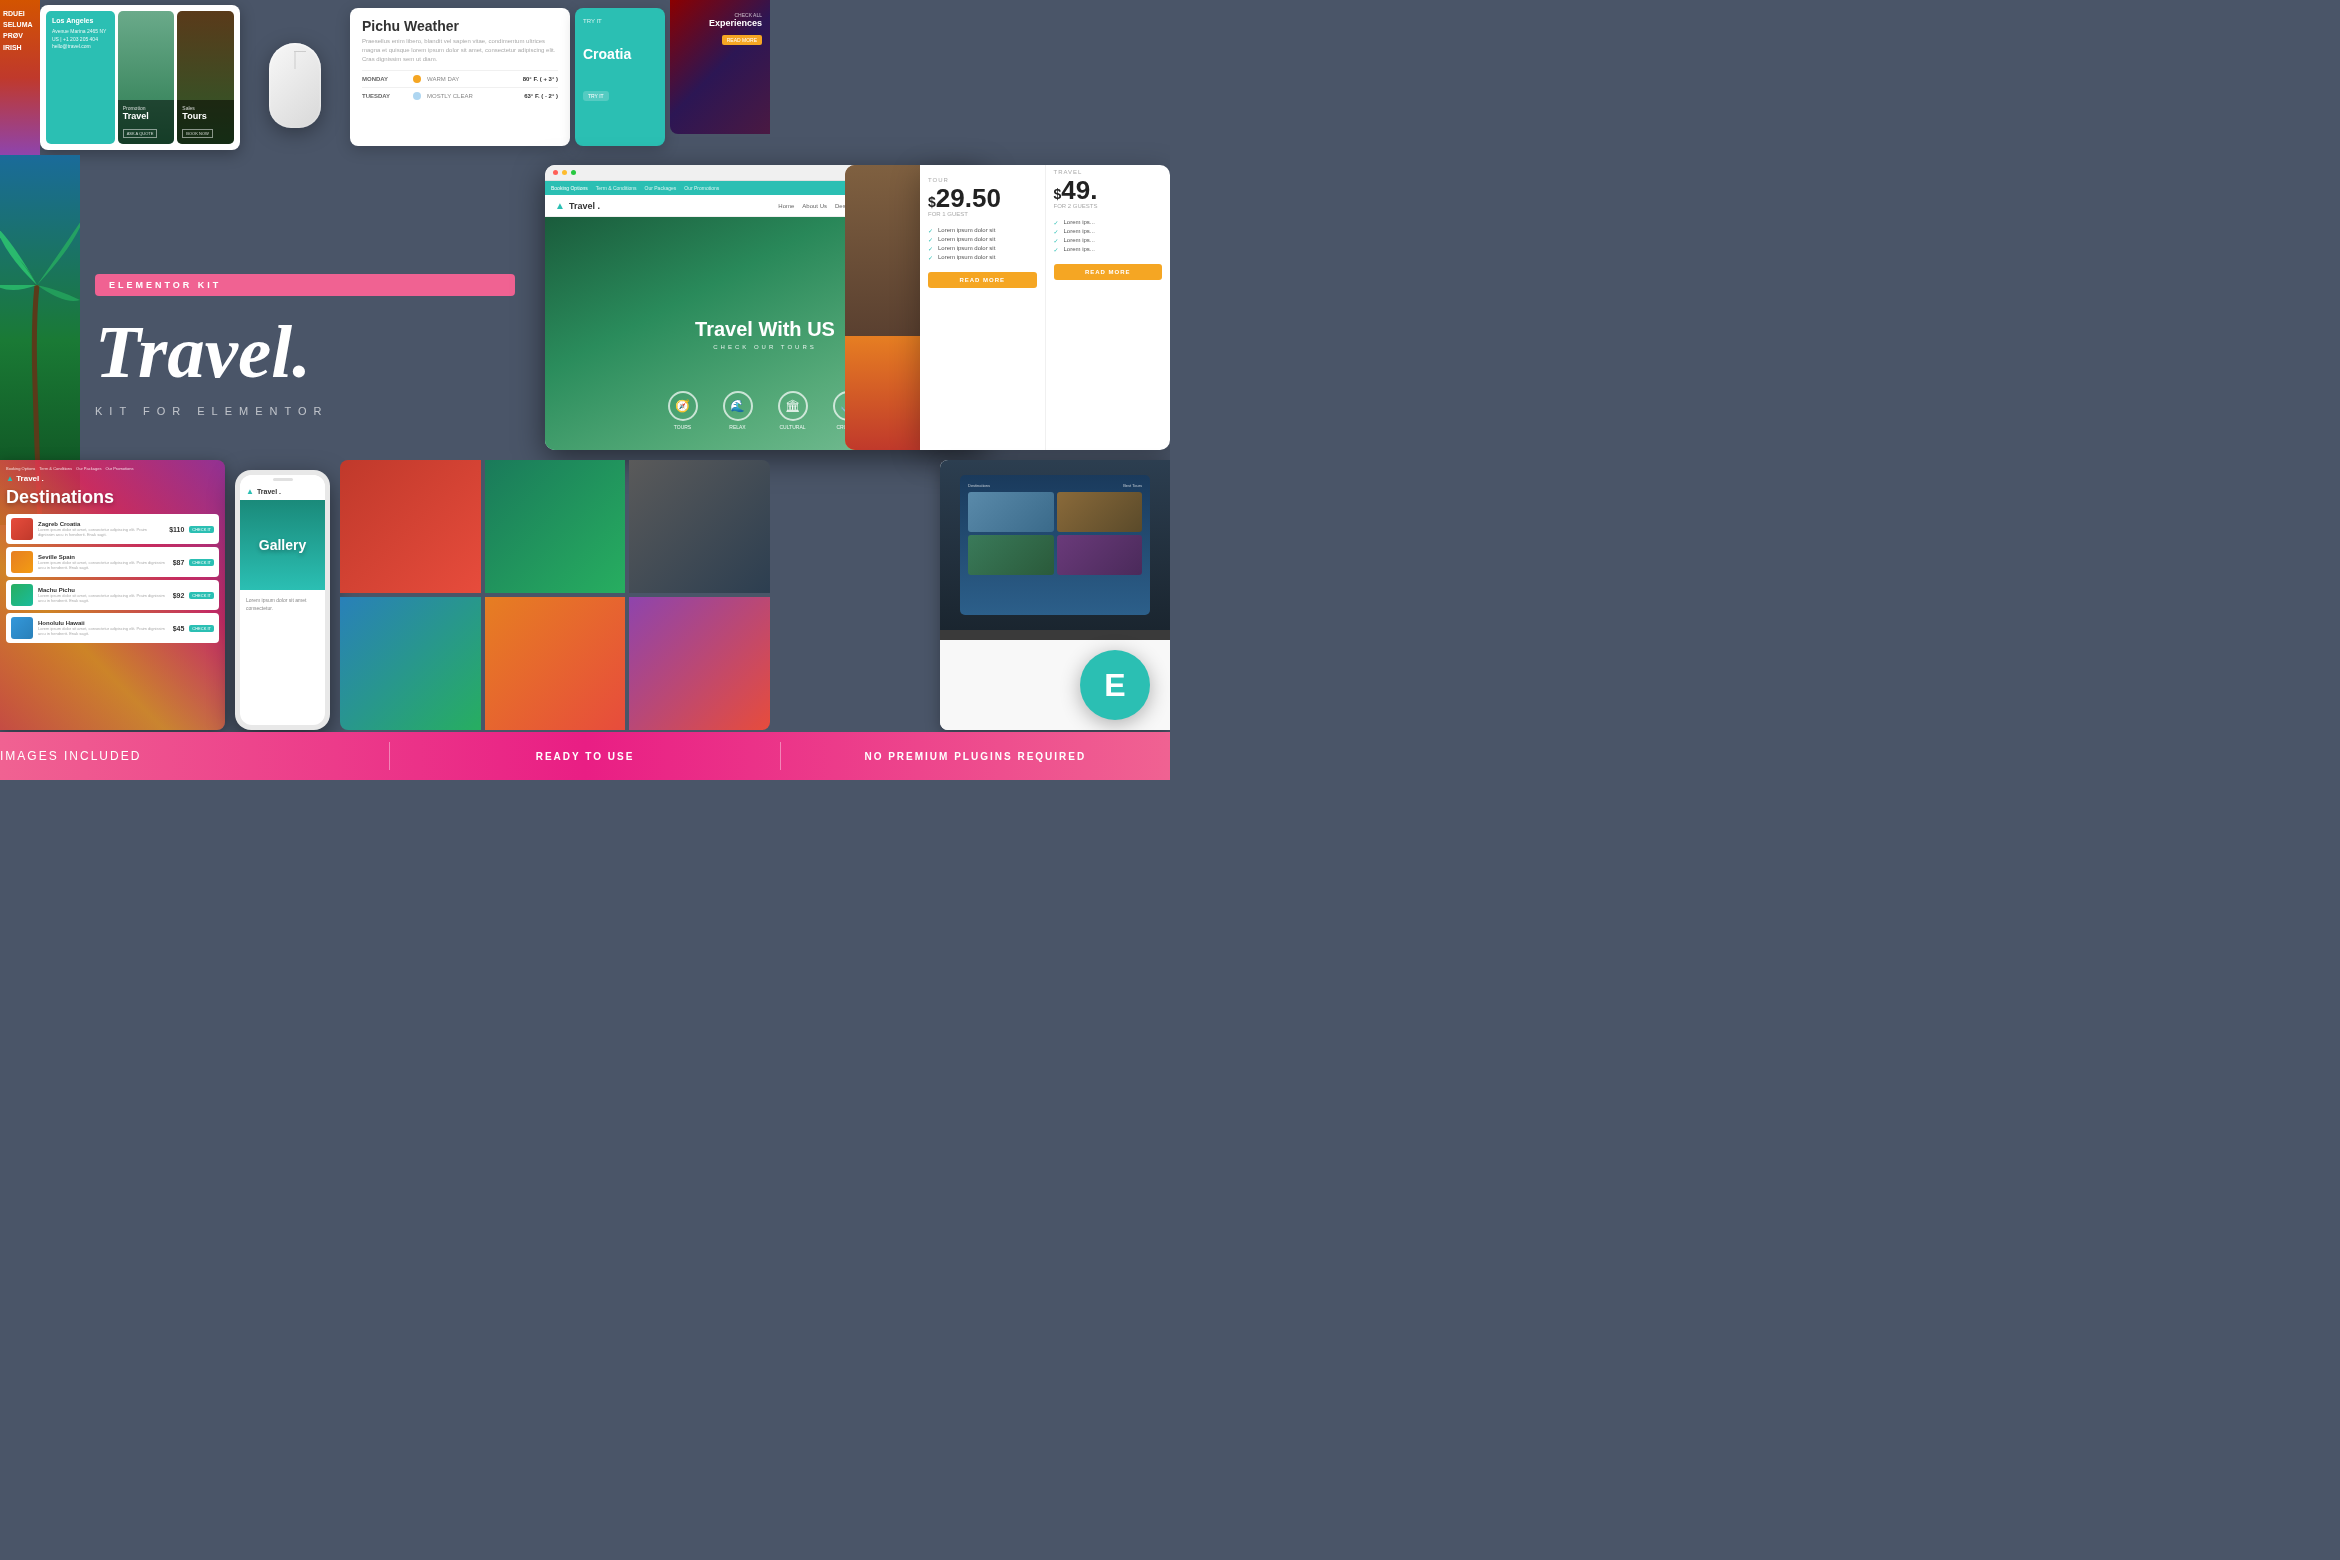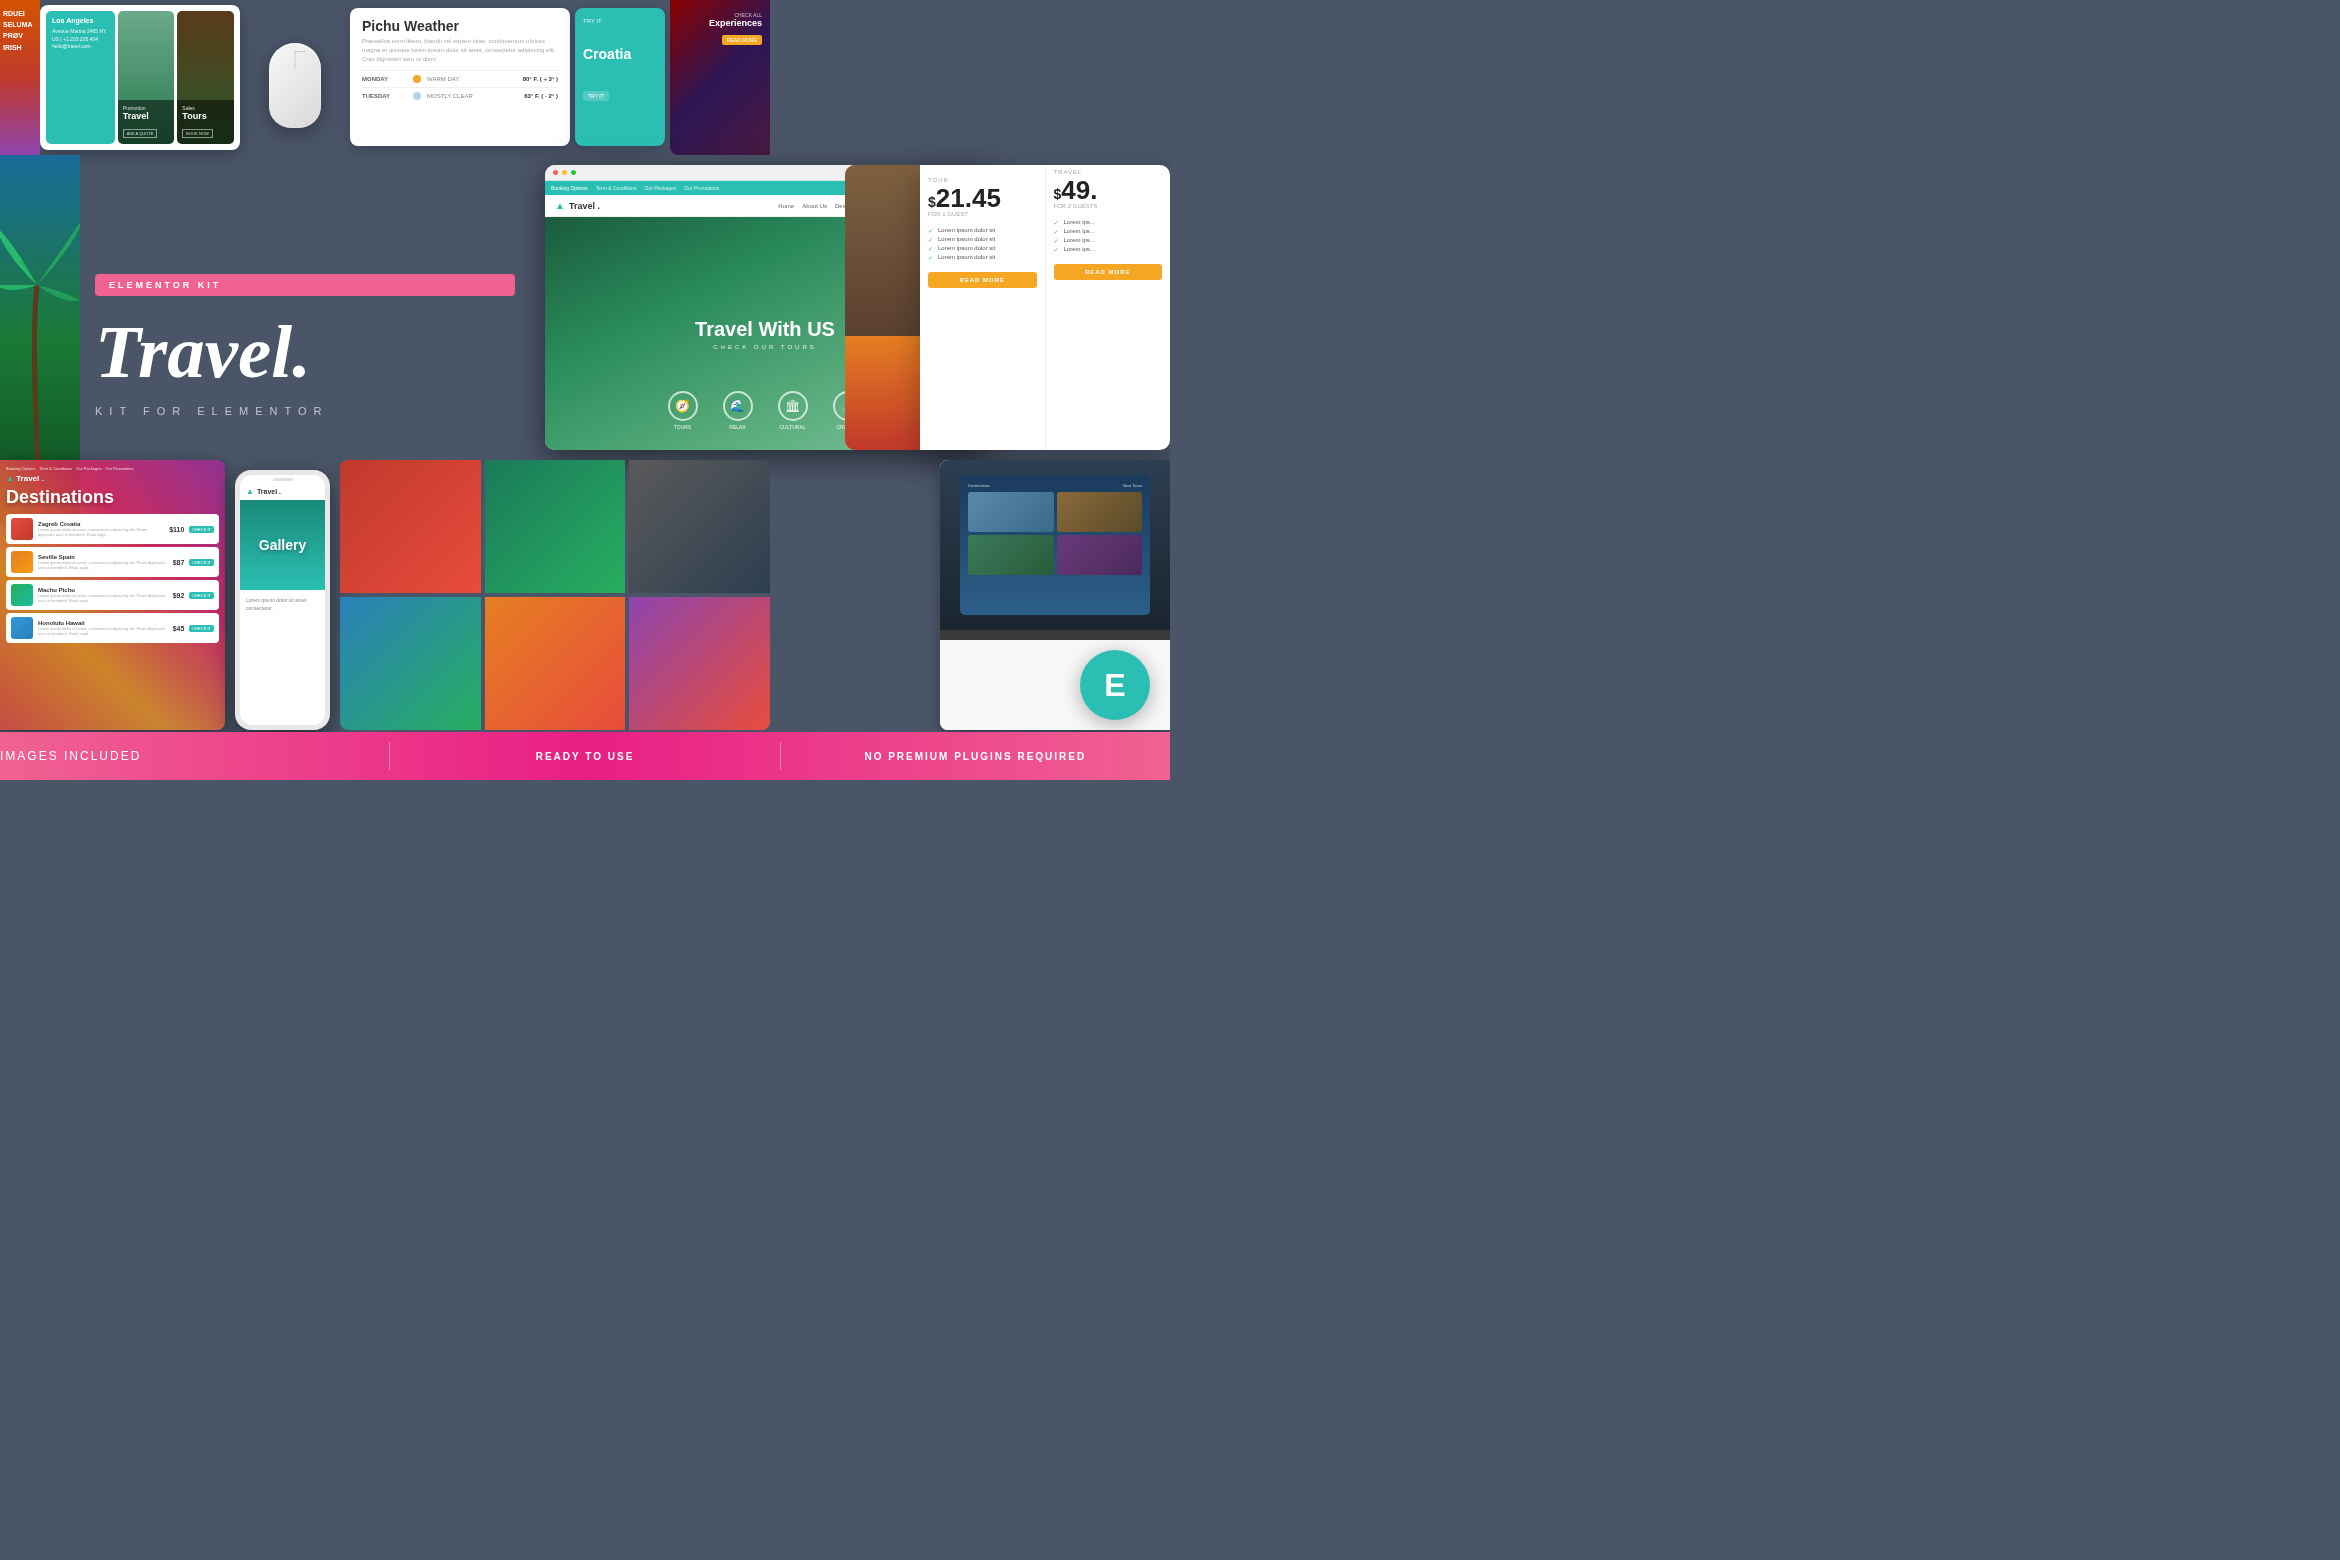--- a/index.html
+++ b/index.html
@@ -76,21 +76,21 @@
     <div style="font-size:6px;color:#333;font-weight:bold;">63° F. ( - 2° )</div>
   </div>
 </div>
 
 <div style="position:absolute;top:8px;left:575px;width:90px;height:138px;background:#2bbfb3;border-radius:8px;padding:10px 8px;color:white;box-shadow:0 4px 15px rgba(0,0,0,0.2);">
   <div style="font-size:6px;opacity:0.8;">TRY IT</div>
   <div style="font-size:14px;font-weight:900;margin:22px 0;">Croatia</div>
   <div style="font-size:5px;background:rgba(255,255,255,0.2);display:inline-block;padding:2px 5px;border-radius:3px;">TRY IT</div>
 </div>
 
-<div style="position:absolute;top:0;left:670px;width:100px;height:155px;overflow:hidden;border-radius:0 0 0 8px;">
+<div style="position:absolute;top:0;left:670px;width:100px;height:134px;overflow:hidden;border-radius:0 0 0 8px;">
   <div style="width:100%;height:100%;background:linear-gradient(135deg,#8B0000,#2c1654,#4a1942);position:relative;">
     <div style="position:absolute;top:12px;right:8px;text-align:right;">
       <div style="font-size:5px;color:rgba(255,255,255,0.7);">CHECK ALL</div>
       <div style="font-size:9px;font-weight:bold;color:white;">Experiences</div>
       <div style="background:#f5a623;color:white;font-size:5px;padding:2px 5px;border-radius:2px;display:inline-block;margin-top:3px;">READ MORE</div>
     </div>
   </div>
 </div>
 
 <div style="position:absolute;top:155px;left:0;width:80px;height:370px;overflow:hidden;">
@@ -178,21 +178,21 @@
 <div style="position:absolute;top:165px;right:245px;width:80px;height:285px;border-radius:10px 0 0 10px;overflow:hidden;background:linear-gradient(to bottom,#8B5e3c,#5a3520,#e67e22);">
   <div style="width:100%;height:60%;background:linear-gradient(to bottom,#7f6040,#5a4030);"></div>
   <div style="width:100%;height:40%;background:linear-gradient(to bottom,#e67e22,#c0392b);"></div>
 </div>
 
 <div style="position:absolute;top:165px;right:0;width:250px;height:285px;display:flex;background:white;border-radius:0 10px 10px 0;overflow:hidden;box-shadow:0 8px 30px rgba(0,0,0,0.3);">
 
   <div style="flex:1;padding:12px 8px;border-right:1px solid #f0f0f0;">
     <div style="font-size:6px;color:#aaa;text-transform:uppercase;letter-spacing:1px;margin-bottom:2px;">TOUR</div>
     <div style="font-size:26px;font-weight:900;color:#222;line-height:1;">
-      <span style="font-size:14px;">$</span><span>21.45</span>
+      <span style="font-size:14px;">$</span><span>29.50</span>
     </div>
     <div style="font-size:6px;color:#aaa;margin-bottom:10px;">FOR 1 GUEST</div>
     <div style="font-size:6px;color:#555;margin:3px 0;padding-left:10px;position:relative;"><span style="position:absolute;left:0;color:#2bbfb3;">✓</span><span>Lorem ipsum dolor sit</span></div>
     <div style="font-size:6px;color:#555;margin:3px 0;padding-left:10px;position:relative;"><span style="position:absolute;left:0;color:#2bbfb3;">✓</span><span>Lorem ipsum dolor sit</span></div>
     <div style="font-size:6px;color:#555;margin:3px 0;padding-left:10px;position:relative;"><span style="position:absolute;left:0;color:#2bbfb3;">✓</span><span>Lorem ipsum dolor sit</span></div>
     <div style="font-size:6px;color:#555;margin:3px 0;padding-left:10px;position:relative;"><span style="position:absolute;left:0;color:#2bbfb3;">✓</span><span>Lorem ipsum dolor sit</span></div>
     <div style="background:#f5a623;color:white;text-align:center;font-size:6px;font-weight:bold;padding:5px;border-radius:3px;margin-top:12px;letter-spacing:1px;">READ MORE</div>
   </div>
 
   <div style="flex:1;padding:4px 8px;">

